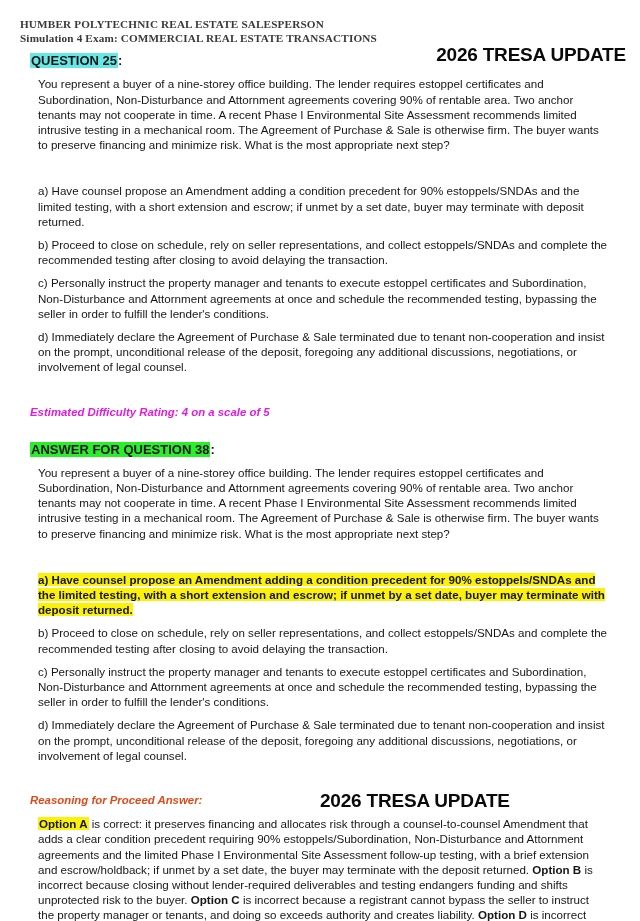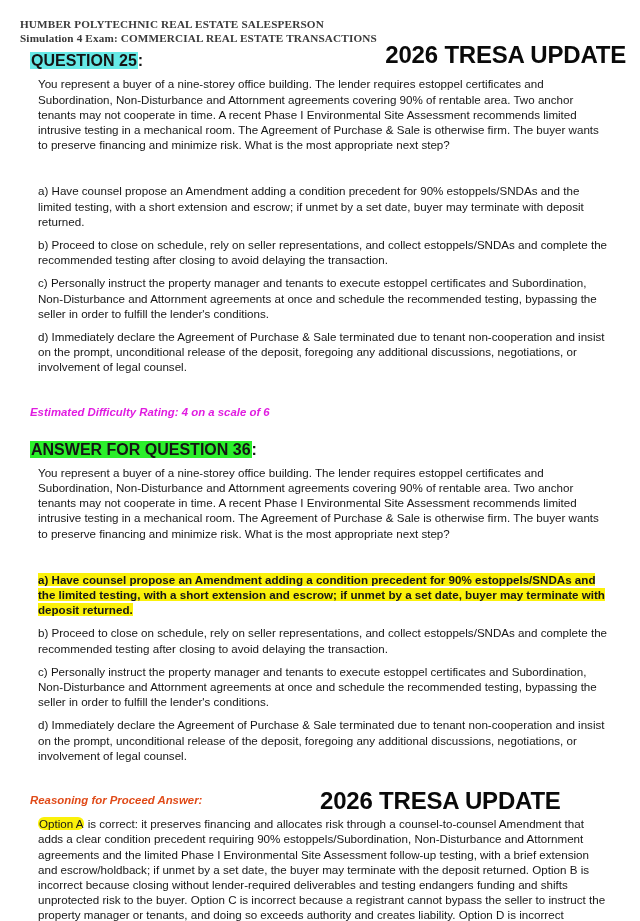--- a/index.html
+++ b/index.html
@@ -32,21 +32,21 @@
     line-height: 13.6px;
     color: #3a3a3a;
     letter-spacing: 0.15px;
     white-space: nowrap;
   }
 
   
   .stamp {
     font-family: "Liberation Sans", sans-serif;
     font-weight: bold;
-    font-size: 24px;
+    font-size: 19px;
     line-height: 29px;
     color: #0a0a0a;
     letter-spacing: -0.2px;
     white-space: nowrap;
   }
   .stamp-top {
     position: absolute;
     right: 14px;
     top: 40px;
   }
@@ -73,21 +73,21 @@
   }
   .gap-sm {
     height: 8px;
   }
   .gap-lg {
     height: 22px;
   }
 
   
   .lbl {
-    font-size: 16px;
+    font-size: 13px;
     line-height: 15.2px;
     font-weight: bold;
     margin: 0;
   }
   .hl-cyan {
     background: #66e9e6;
     padding: 0 1px;
   }
   .hl-green {
     background: #2bee2b;
@@ -114,22 +114,21 @@
   .reasoning-head {
     font-size: 11.4px;
     line-height: 15px;
     font-weight: bold;
     font-style: italic;
     color: #e04a18;
     margin: 0;
   }
 
   .bold {
-    font-weight: normal;
-    border-radius: 6px;
+    font-weight: bold;
   }
   .ans-highlight {
     background: #fbf10a;
     font-weight: bold;
     box-decoration-break: clone;
     -webkit-box-decoration-break: clone;
   }
 </style>
 </head>
 <body>
@@ -147,27 +146,27 @@
 
   <div class="block">
     <div class="lbl"><span class="hl-cyan">QUESTION 25</span><span class="colon">:</span></div>
     <p class="para">You represent a buyer of a nine-storey office building. The lender requires estoppel certificates and Subordination, Non-Disturbance and Attornment agreements covering 90% of rentable area. Two anchor tenants may not cooperate in time. A recent Phase I Environmental Site Assessment recommends limited intrusive testing in a mechanical room. The Agreement of Purchase &amp; Sale is otherwise firm. The buyer wants to preserve financing and minimize risk. What is the most appropriate next step?</p>
     <div class="gap"></div>
     <p class="para">a) Have counsel propose an Amendment adding a condition precedent for 90% estoppels/SNDAs and the limited testing, with a short extension and escrow; if unmet by a set date, buyer may terminate with deposit returned.</p>
     <p class="para">b) Proceed to close on schedule, rely on seller representations, and collect estoppels/SNDAs and complete the recommended testing after closing to avoid delaying the transaction.</p>
     <p class="para">c) Personally instruct the property manager and tenants to execute estoppel certificates and Subordination, Non-Disturbance and Attornment agreements at once and schedule the recommended testing, bypassing the seller in order to fulfill the lender's conditions.</p>
     <p class="para">d) Immediately declare the Agreement of Purchase &amp; Sale terminated due to tenant non-cooperation and insist on the prompt, unconditional release of the deposit, foregoing any additional discussions, negotiations, or involvement of legal counsel.</p>
     <div class="gap-lg"></div>
-    <p class="difficulty">Estimated Difficulty Rating: 4 on a scale of 6</p>
+    <p class="difficulty">Estimated Difficulty Rating: 4 on a scale of 5</p>
   </div>
 
   <div class="gap-lg"></div>
 
   <div class="block">
-    <div class="lbl"><span class="hl-green">ANSWER FOR QUESTION 36</span><span class="colon">:</span></div>
+    <div class="lbl"><span class="hl-green">ANSWER FOR QUESTION 38</span><span class="colon">:</span></div>
     <p class="para">You represent a buyer of a nine-storey office building. The lender requires estoppel certificates and Subordination, Non-Disturbance and Attornment agreements covering 90% of rentable area. Two anchor tenants may not cooperate in time. A recent Phase I Environmental Site Assessment recommends limited intrusive testing in a mechanical room. The Agreement of Purchase &amp; Sale is otherwise firm. The buyer wants to preserve financing and minimize risk. What is the most appropriate next step?</p>
     <div class="gap"></div>
     <p class="para"><span class="ans-highlight">a) Have counsel propose an Amendment adding a condition precedent for 90% estoppels/SNDAs and the limited testing, with a short extension and escrow; if unmet by a set date, buyer may terminate with deposit returned.</span></p>
     <p class="para">b) Proceed to close on schedule, rely on seller representations, and collect estoppels/SNDAs and complete the recommended testing after closing to avoid delaying the transaction.</p>
     <p class="para">c) Personally instruct the property manager and tenants to execute estoppel certificates and Subordination, Non-Disturbance and Attornment agreements at once and schedule the recommended testing, bypassing the seller in order to fulfill the lender's conditions.</p>
     <p class="para">d) Immediately declare the Agreement of Purchase &amp; Sale terminated due to tenant non-cooperation and insist on the prompt, unconditional release of the deposit, foregoing any additional discussions, negotiations, or involvement of legal counsel.</p>
   </div>
 
   <div class="gap-lg"></div>
 

